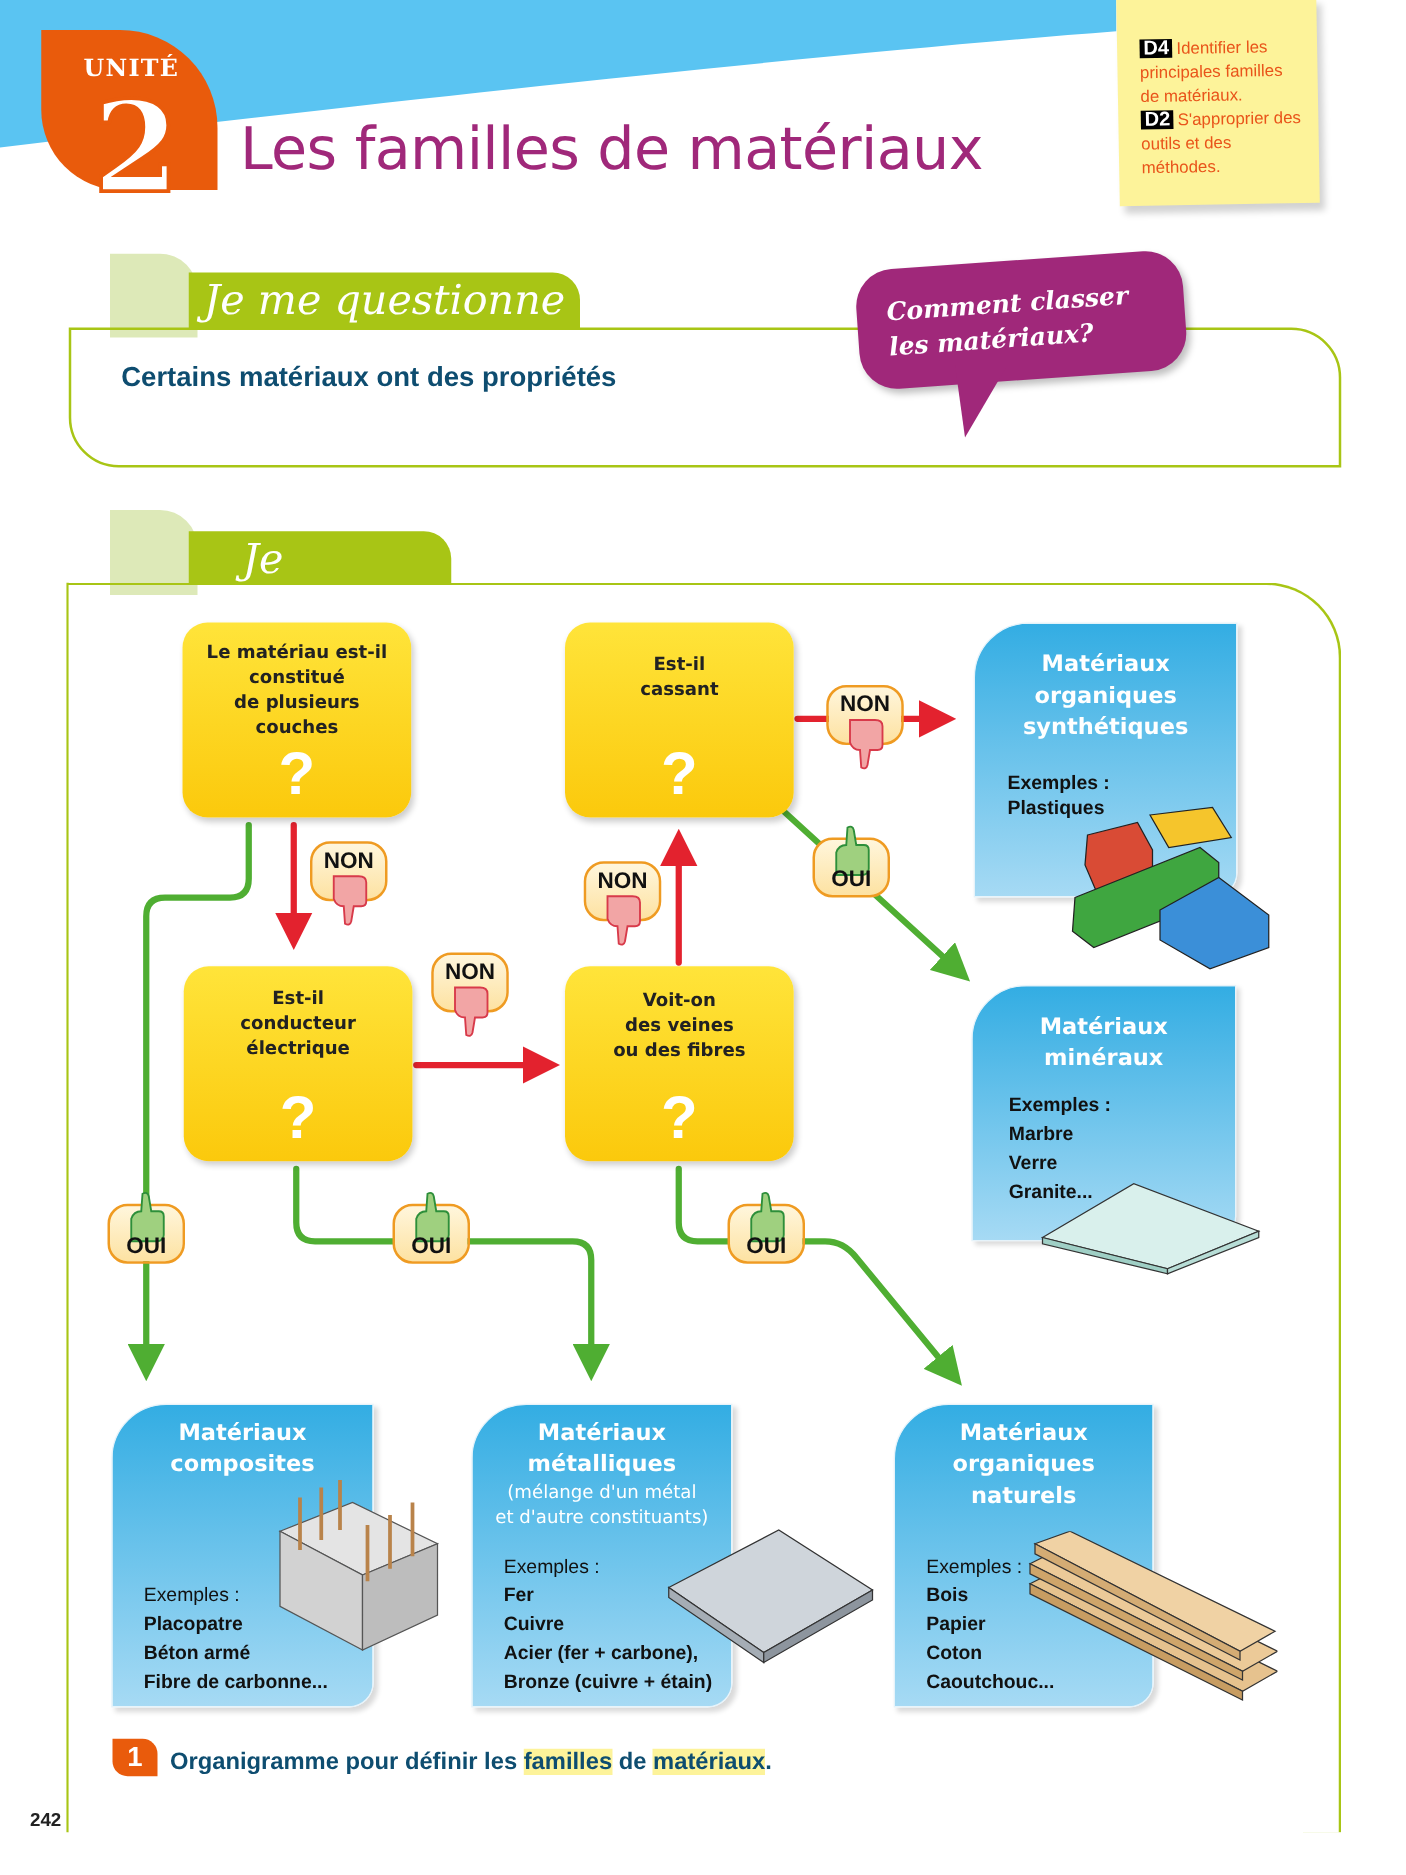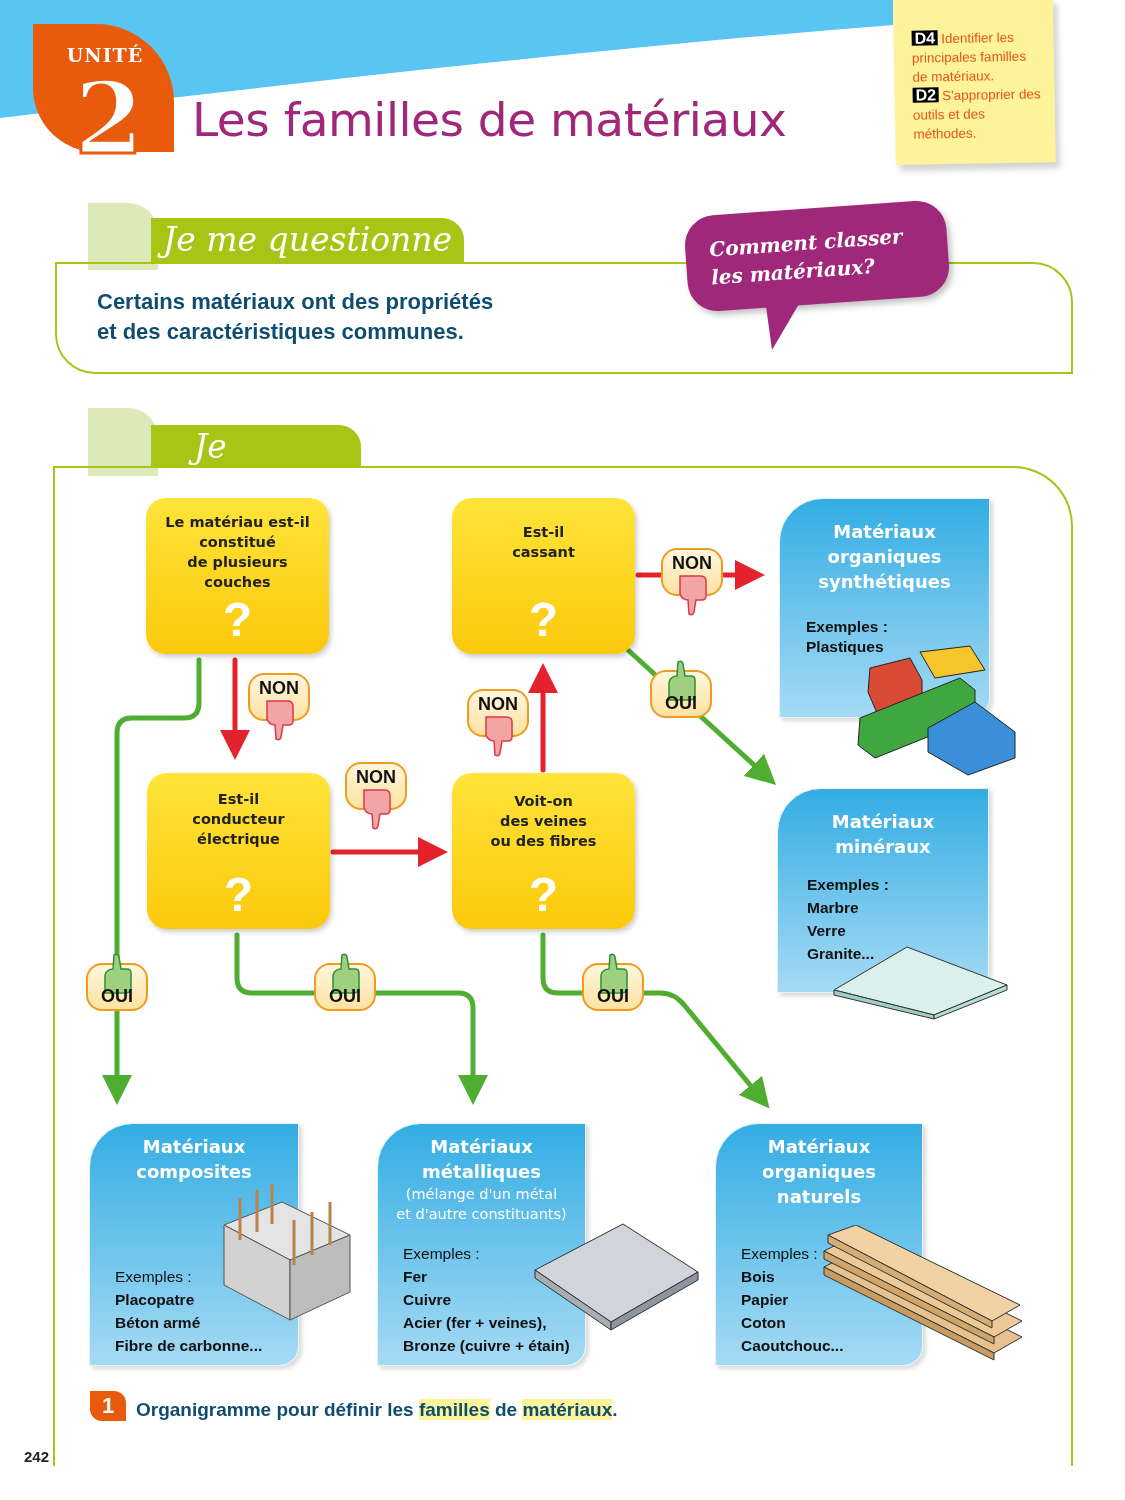--- a/index.html
+++ b/index.html
@@ -155,21 +155,20 @@
   <div>
     <span class="tag">D2</span><span>S'approprier des outils et des méthodes.</span>
   </div>
 </div>
 
 <div class="sec-bg" style="left:88px;top:203px;width:70px;height:67px;"></div>
 <div class="sec-tab" style="left:123px;top:218px;width:313px;height:45px;">Je me questionne</div>
 <div class="frame" style="left:55px;top:262px;width:1018px;height:112px;border-radius:0 40px 0 40px;"></div>
 <div class="intro-text">
   <div>Certains matériaux ont des propriétés</div>
-  <div>et des caractéristiques communes.</div>
 </div>
 <div class="bubble">
   <div>Comment classer</div>
   <div>les matériaux?</div>
 </div>
 <svg class="bubble-tail" viewBox="0 0 60 60">
   <path d="M4,0 L46,0 L12,58 Z" fill="#a0287a"></path>
 </svg>
 
 <div class="sec-bg" style="left:88px;top:408px;width:70px;height:68px;"></div>
@@ -338,21 +337,21 @@
   <div class="atitle" style="top:10px;">
     <div>Matériaux</div>
     <div>métalliques</div>
     <span class="asub">(mélange d'un métal</span>
     <span class="asub">et d'autre constituants)</span>
   </div>
   <div class="ex" style="left:25px;top:118px;">
     <div class="lab">Exemples :</div>
     <div class="it">Fer</div>
     <div class="it">Cuivre</div>
-    <div class="it">Acier (fer + veines),</div>
+    <div class="it">Acier (fer + carbone),</div>
     <div class="it">Bronze (cuivre + étain)</div>
   </div>
 </div>
 <svg class="illus" style="left:533px;top:1222px;" width="170" height="110" viewBox="0 0 170 110">
   <polygon points="2,48 90,2 165,50 78,100" fill="#cfd5db" stroke="#333" stroke-width="1"></polygon>
   <polygon points="2,48 78,100 78,108 2,56" fill="#a5adb5" stroke="#333" stroke-width="1"></polygon>
   <polygon points="78,100 165,50 165,58 78,108" fill="#8d959e" stroke="#333" stroke-width="1"></polygon>
 </svg>
 
 <div class="abox" style="left:715px;top:1123px;width:208px;height:243px;">

